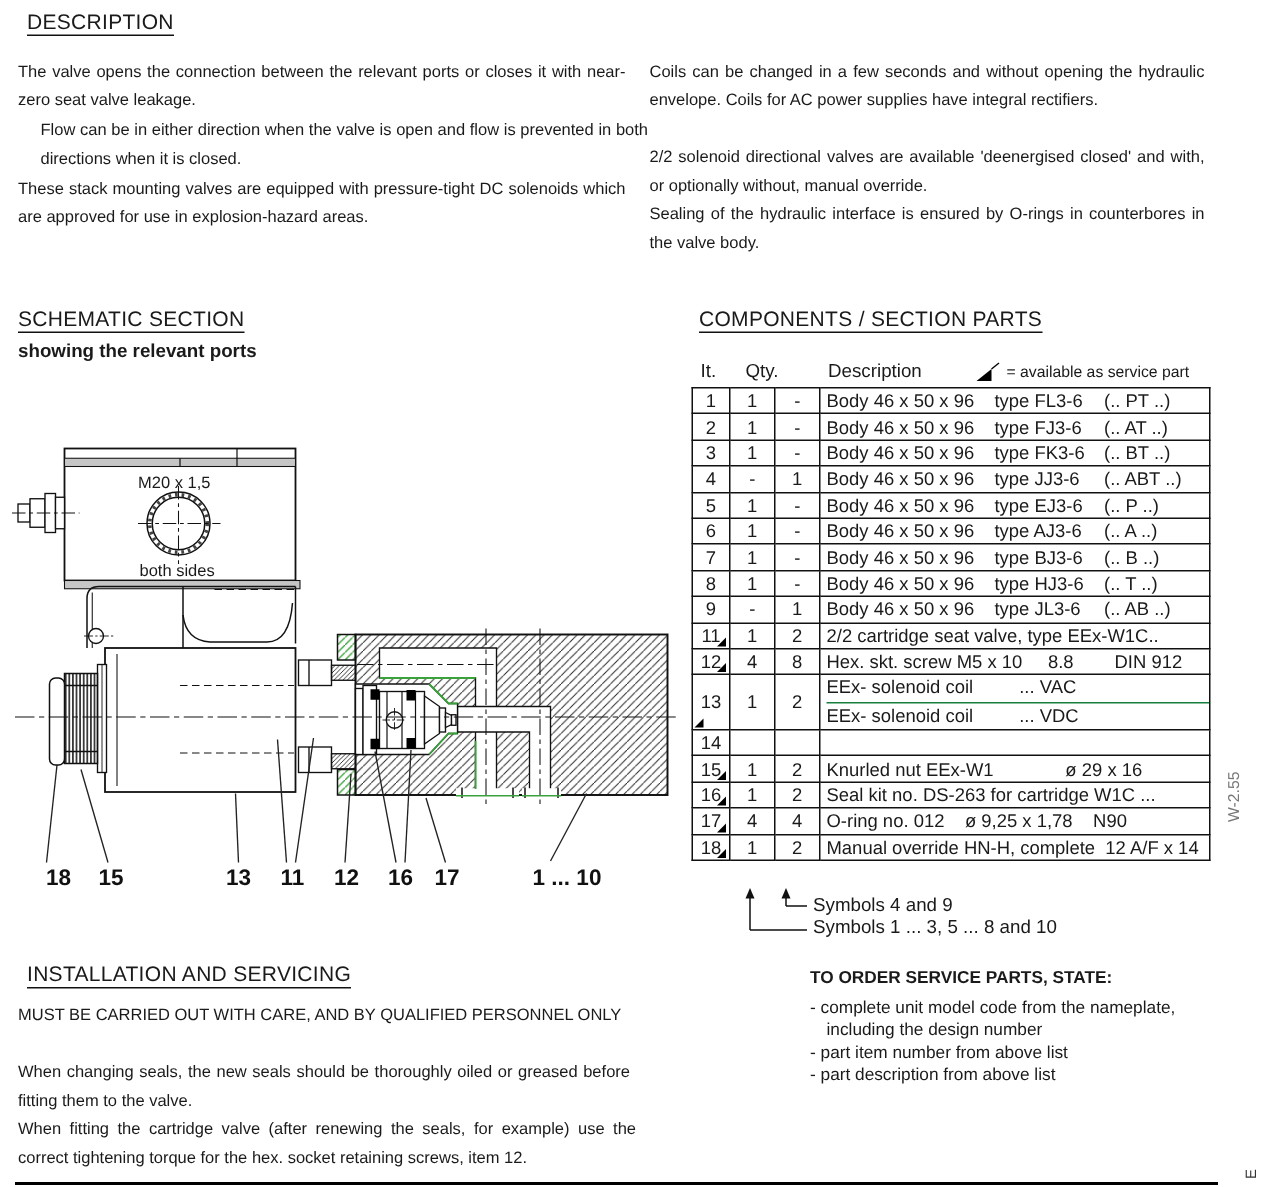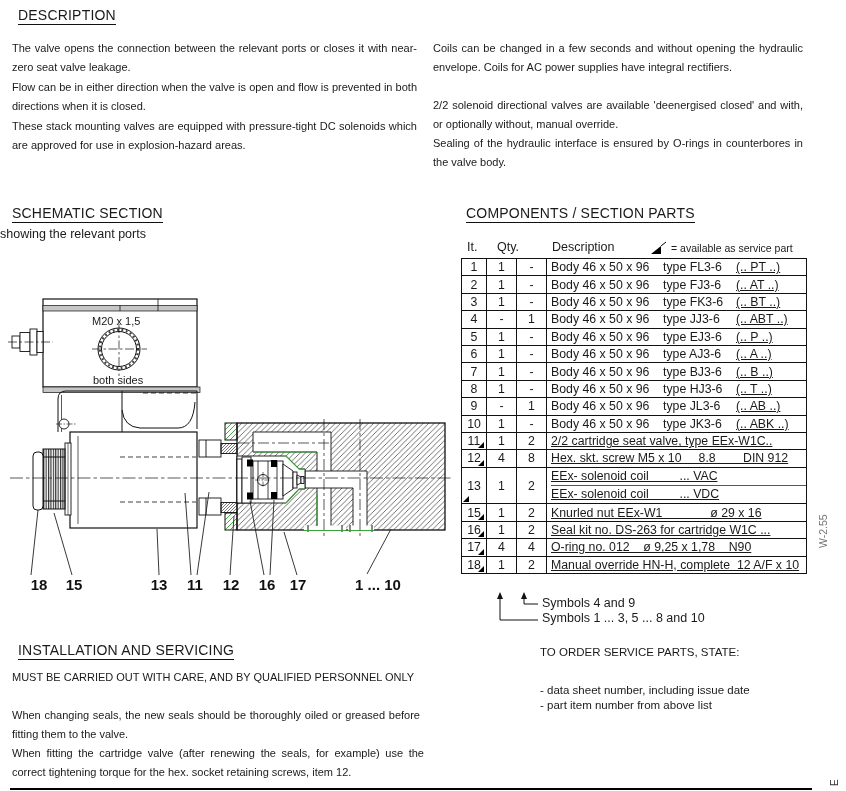--- a/index.html
+++ b/index.html
@@ -8,21 +8,21 @@
   .abs{position:absolute;}
   .h1{font-size:14px;letter-spacing:.2px;border-bottom:1.4px solid #111;padding-bottom:1px;display:inline-block;}
   .body-text{font-size:11px;line-height:19px;text-align:justify;}
   .sub{font-size:12.5px;}
   
   .tblhead{font-size:12.5px;}
   table.parts{border-collapse:collapse;table-layout:fixed;font-size:12.3px;}
   table.parts td{border:1px solid #111;height:16.4px;padding:0;vertical-align:middle;overflow:hidden;}
   table.parts td.itc{width:24px;text-align:center;position:relative;}
   table.parts td.qc{width:29px;text-align:center;}
-  table.parts td.dc{width:255px;text-align:left;padding-left:4px;white-space:pre;text-decoration:underline;}
+  table.parts td.dc{width:255px;text-align:left;padding-left:4px;white-space:pre;}
   tr.dbl td{height:34.8px;}
   tr.dbl .dline{height:17.4px;line-height:17.4px;white-space:pre;}
   tr.dbl .dline+.dline{border-top:1px solid #15803d;}
   .d1{display:inline-block;width:112px;}
   .d2{display:inline-block;width:73px;}
   .svc{position:absolute;right:2px;bottom:1px;width:0;height:0;border-left:6px solid transparent;border-bottom:6px solid #000;}
   .svc.left{left:1px;right:auto;}
   .legend-txt{font-size:10.5px;}
   .symnote{font-size:12.5px;}
   .order{font-size:11.5px;line-height:15px;}
@@ -32,30 +32,30 @@
   .rule{background:#000;}
   .labels{font-weight:bold;}
 </style>
 </head>
 <body>
 
 <div class="abs" style="left:18px;top:6px;">
   <span class="h1">DESCRIPTION</span>
 </div>
 <div class="abs body-text" style="left:12px;top:39px;width:405px;">The valve opens the connection between the relevant ports or closes it with near-zero seat valve leakage.</div>
-<div class="abs body-text" style="left:12px;top:78px;width:405px;">Flow can be in either direction when the valve is open and flow is prevented in both directions when it is closed.</div>
+<div class="abs body-text" style="left:27px;top:78px;width:405px;">Flow can be in either direction when the valve is open and flow is prevented in both directions when it is closed.</div>
 <div class="abs body-text" style="left:12px;top:117px;width:405px;">These stack mounting valves are equipped with pressure-tight DC solenoids which are approved for use in explosion-hazard areas.</div>
 <div class="abs body-text" style="left:433px;top:39px;width:370px;">Coils can be changed in a few seconds and without opening the hydraulic envelope.  Coils for AC power supplies have integral rectifiers.</div>
 <div class="abs body-text" style="left:433px;top:96px;width:370px;">2/2 solenoid directional valves are available 'deenergised closed' and with, or optionally without, manual override.</div>
 <div class="abs body-text" style="left:433px;top:134px;width:370px;">Sealing of the hydraulic interface is ensured by O-rings in counterbores in the valve body.</div>
 
 <div class="abs" style="left:12px;top:204px;">
   <span class="h1">SCHEMATIC SECTION</span>
 </div>
-<div class="abs sub" style="left:0;top:227px;">showing the relevant ports</div>
+<div class="abs sub" style="left:12px;top:227px;font-weight:bold;">showing the relevant ports</div>
 
 <svg class="abs" style="left:0;top:280px;" width="470" height="320" viewBox="0 0 470 320">
   <defs>
     <pattern id="hatch" width="5.5" height="5.5" patternUnits="userSpaceOnUse">
       <path d="M-1,6.5 L6.5,-1" stroke="#222" stroke-width="0.65"></path>
     </pattern>
     <pattern id="ghatch" width="5" height="5" patternUnits="userSpaceOnUse">
       <path d="M-1,6 L6,-1" stroke="#3aa23a" stroke-width="0.9"></path>
     </pattern>
     <pattern id="shatch" width="3" height="3" patternUnits="userSpaceOnUse">
@@ -263,44 +263,44 @@
         <td class="qc">-</td>
         <td class="dc"><span class="d1">Body 46 x 50 x 96</span><span class="d2">type HJ3-6</span><span class="d3">(.. T ..)</span></td>
       </tr>
       <tr>
         <td class="itc">9</td>
         <td class="qc">-</td>
         <td class="qc">1</td>
         <td class="dc"><span class="d1">Body 46 x 50 x 96</span><span class="d2">type JL3-6</span><span class="d3">(.. AB ..)</span></td>
       </tr>
       <tr>
-        <td class="itc">10</td>
-        <td class="qc">1</td>
-        <td class="qc">-</td>
-        <td class="dc"><span class="d1">Body 46 x 50 x 96</span><span class="d2">type JK3-6</span><span class="d3">(.. ABK ..)</span></td>
-      </tr>
-      <tr>
         <td class="itc">11<i class="svc"></i></td>
         <td class="qc">1</td>
         <td class="qc">2</td>
         <td class="dc">2/2 cartridge seat valve, type EEx-W1C..</td>
       </tr>
       <tr>
         <td class="itc">12<i class="svc"></i></td>
         <td class="qc">4</td>
         <td class="qc">8</td>
         <td class="dc">Hex. skt. screw M5 x 10     8.8        DIN 912</td>
       </tr>
       <tr class="dbl">
         <td class="itc">13<i class="svc left"></i></td>
         <td class="qc">1</td>
         <td class="qc">2</td>
         <td class="dc"><div class="dline">EEx- solenoid coil         ... VAC</div><div class="dline">EEx- solenoid coil         ... VDC</div></td>
       </tr>
       <tr>
+        <td class="itc">14</td>
+        <td class="qc"></td>
+        <td class="qc"></td>
+        <td class="dc"></td>
+      </tr>
+      <tr>
         <td class="itc">15<i class="svc"></i></td>
         <td class="qc">1</td>
         <td class="qc">2</td>
         <td class="dc">Knurled nut EEx-W1              ø 29 x 16</td>
       </tr>
       <tr>
         <td class="itc">16<i class="svc"></i></td>
         <td class="qc">1</td>
         <td class="qc">2</td>
         <td class="dc">Seal kit no. DS-263 for cartridge W1C ...</td>
@@ -308,43 +308,44 @@
       <tr>
         <td class="itc">17<i class="svc"></i></td>
         <td class="qc">4</td>
         <td class="qc">4</td>
         <td class="dc">O-ring no. 012    ø 9,25 x 1,78    N90</td>
       </tr>
       <tr>
         <td class="itc">18<i class="svc"></i></td>
         <td class="qc">1</td>
         <td class="qc">2</td>
-        <td class="dc">Manual override HN-H, complete  12 A/F x 10</td>
+        <td class="dc">Manual override HN-H, complete  12 A/F x 14</td>
       </tr>
     </tbody>
 </table>
 
 <svg class="abs" style="left:480px;top:592px;" width="120" height="36">
   <g stroke="#111" stroke-width="1" fill="none">
     <path d="M44,12 V5 M44,12 H58"></path>
     <path d="M20,28 V5 M20,28 H58"></path>
   </g>
   <polygon points="41,7 47,7 44,0" fill="#111"></polygon>
   <polygon points="17,7 23,7 20,0" fill="#111"></polygon>
 </svg>
 <div class="abs symnote" style="left:542px;top:596px;">Symbols 4 and 9</div>
 <div class="abs symnote" style="left:542px;top:611px;">Symbols 1 ... 3, 5 ... 8 and 10</div>
 
 <div class="abs vtext" style="left:817px;top:548px;">W-2.55</div>
 
 <div class="abs order" style="left:540px;top:645px;width:268px;">
-  <div style="margin-bottom:23px;">TO ORDER SERVICE PARTS, STATE:</div>
+  <div style="margin-bottom:5px;font-weight:bold;">TO ORDER SERVICE PARTS, STATE:</div>
   <div>
-      <div class="itm">-  data sheet number, including issue date</div>
+      <div class="itm">-  complete unit model code from the nameplate, including the design number</div>
       <div class="itm">-  part item number from above list</div>
+      <div class="itm">-  part description from above list</div>
     </div>
 </div>
 
 <div class="abs" style="left:18px;top:641px;">
   <span class="h1">INSTALLATION AND SERVICING</span>
 </div>
 <div class="abs body-text" style="left:12px;top:668px;width:412px;text-align:left;">MUST BE CARRIED OUT WITH CARE, AND BY QUALIFIED PERSONNEL ONLY</div>
 <div class="abs body-text" style="left:12px;top:706px;width:408px;">When changing seals, the new seals should be thoroughly oiled or greased before fitting them to the valve.</div>
 <div class="abs body-text" style="left:12px;top:744px;width:412px;">When fitting the cartridge valve (after renewing the seals, for example) use the correct tightening torque for the hex. socket retaining screws, item 12.</div>
 

